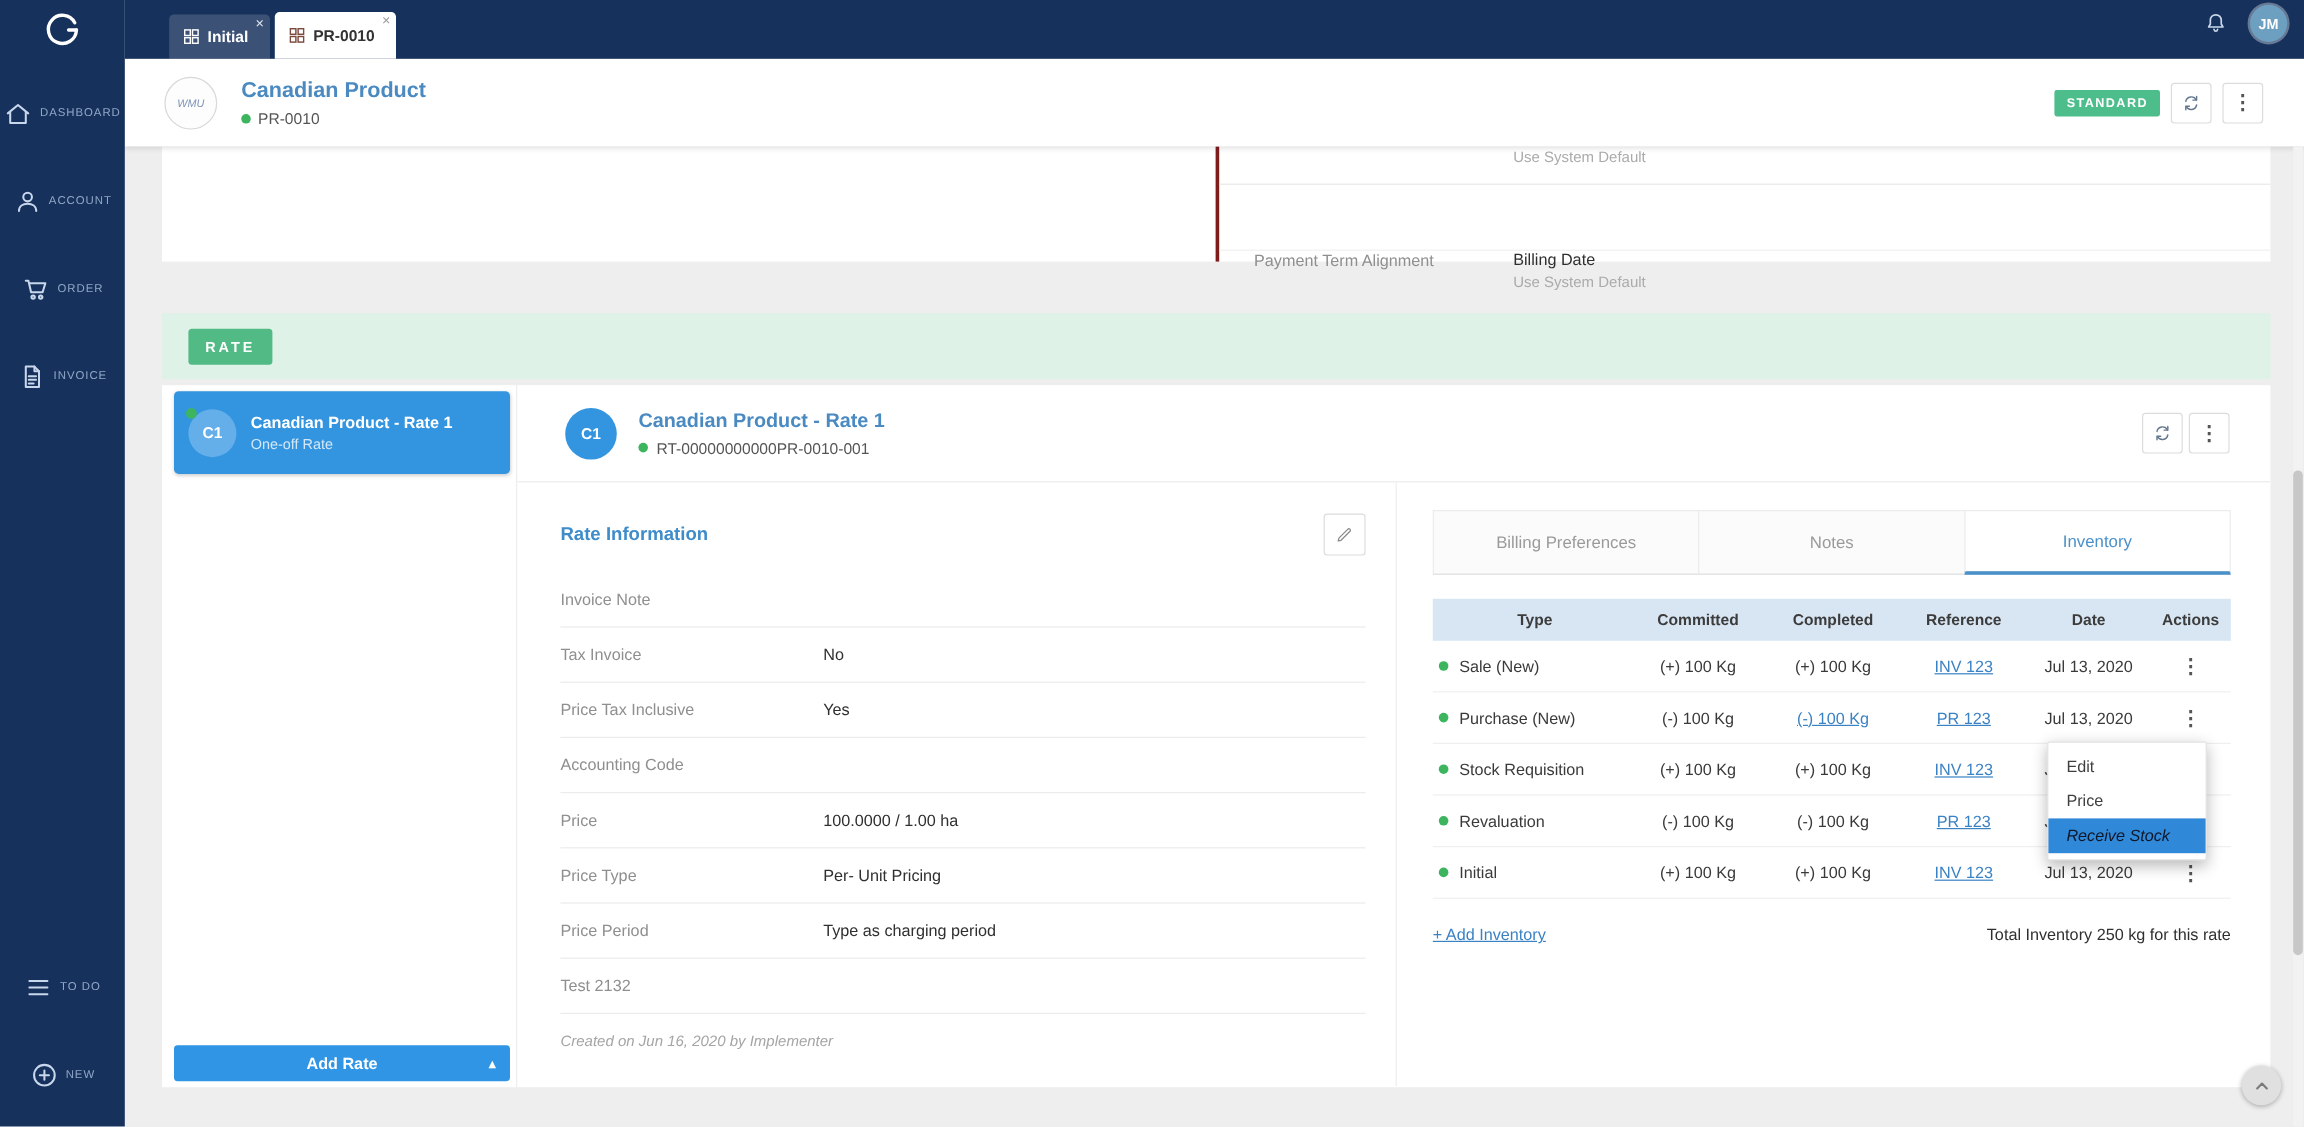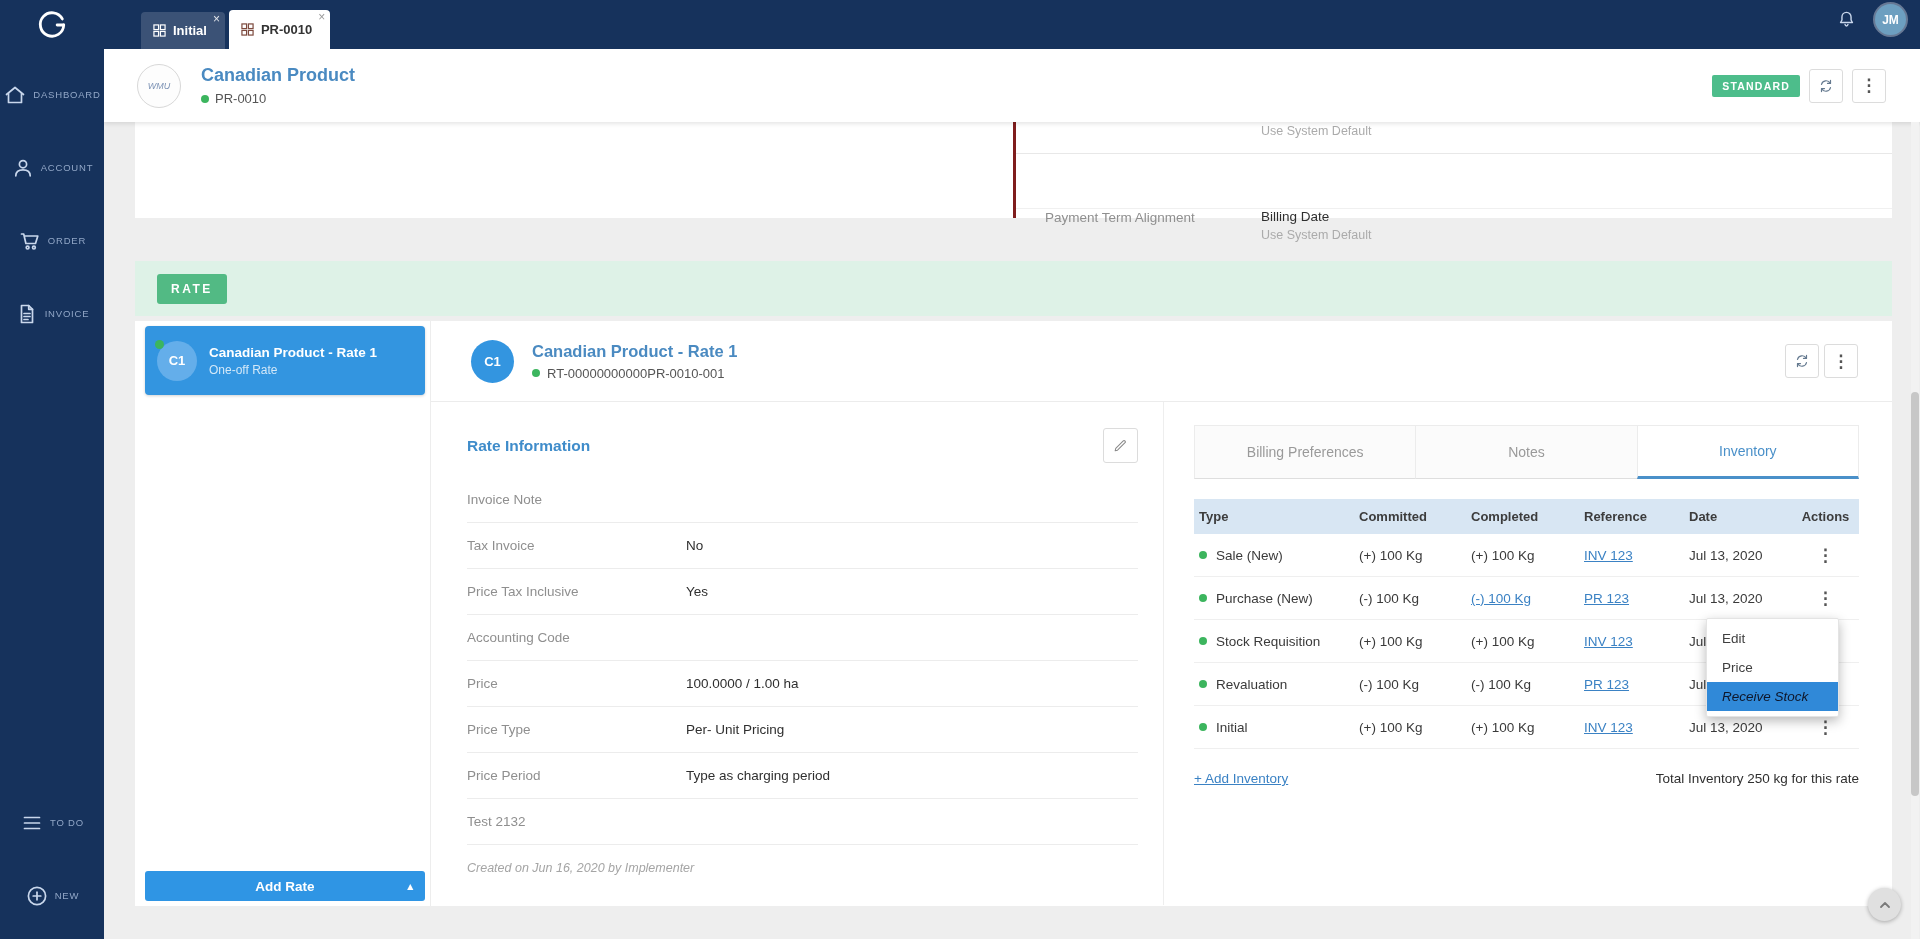--- a/index.html
+++ b/index.html
@@ -102,21 +102,21 @@
   .created { margin-top:16px; font-style:italic; color:#a5a5a5; font-size:12.5px; }
 
   .rate-tabs-col { flex:1; padding:23px 33px 0 30px; }
   .dtabs { display:flex; }
   .tab-item { flex:1; height:54px; display:flex; align-items:center; justify-content:center; font-size:14px;
               color:#9a9a9a; background:#fbfbfb; border:1px solid #ececec; border-bottom:1px solid #dedede;
               cursor:pointer; }
   .tab-item + .tab-item { margin-left:-1px; }
   .tab-item.active { background:#fff; color:#4a90c9; border-bottom:3px solid #4a90c9; }
 
-  .inv-table { margin-top:20px; }
+  .inv-table { margin-top:20px;text-align:center; }
   .tr { display:grid; grid-template-columns:160px 112px 113px 105px 103px 1fr; align-items:center;
         height:43px; border-bottom:1px solid #efefef; padding-left:5px; font-size:13.5px; color:#3a3a3a; }
   .tr.head { background:#d8e6f3; height:35px; border-bottom:none; font-weight:700; color:#3c3c3c; font-size:13px; }
   .cell-type { display:flex; align-items:center; gap:9px; }
   .link { color:#3b82c4; text-decoration:underline; cursor:pointer; }
   .cell-actions { display:flex; justify-content:center; }
   .row-kebab { cursor:pointer; padding:0 6px; }
   .inv-footer { display:flex; justify-content:space-between; align-items:center; margin-top:22px; font-size:13.5px; }
   .total-text { color:#2f2f2f; }
 

